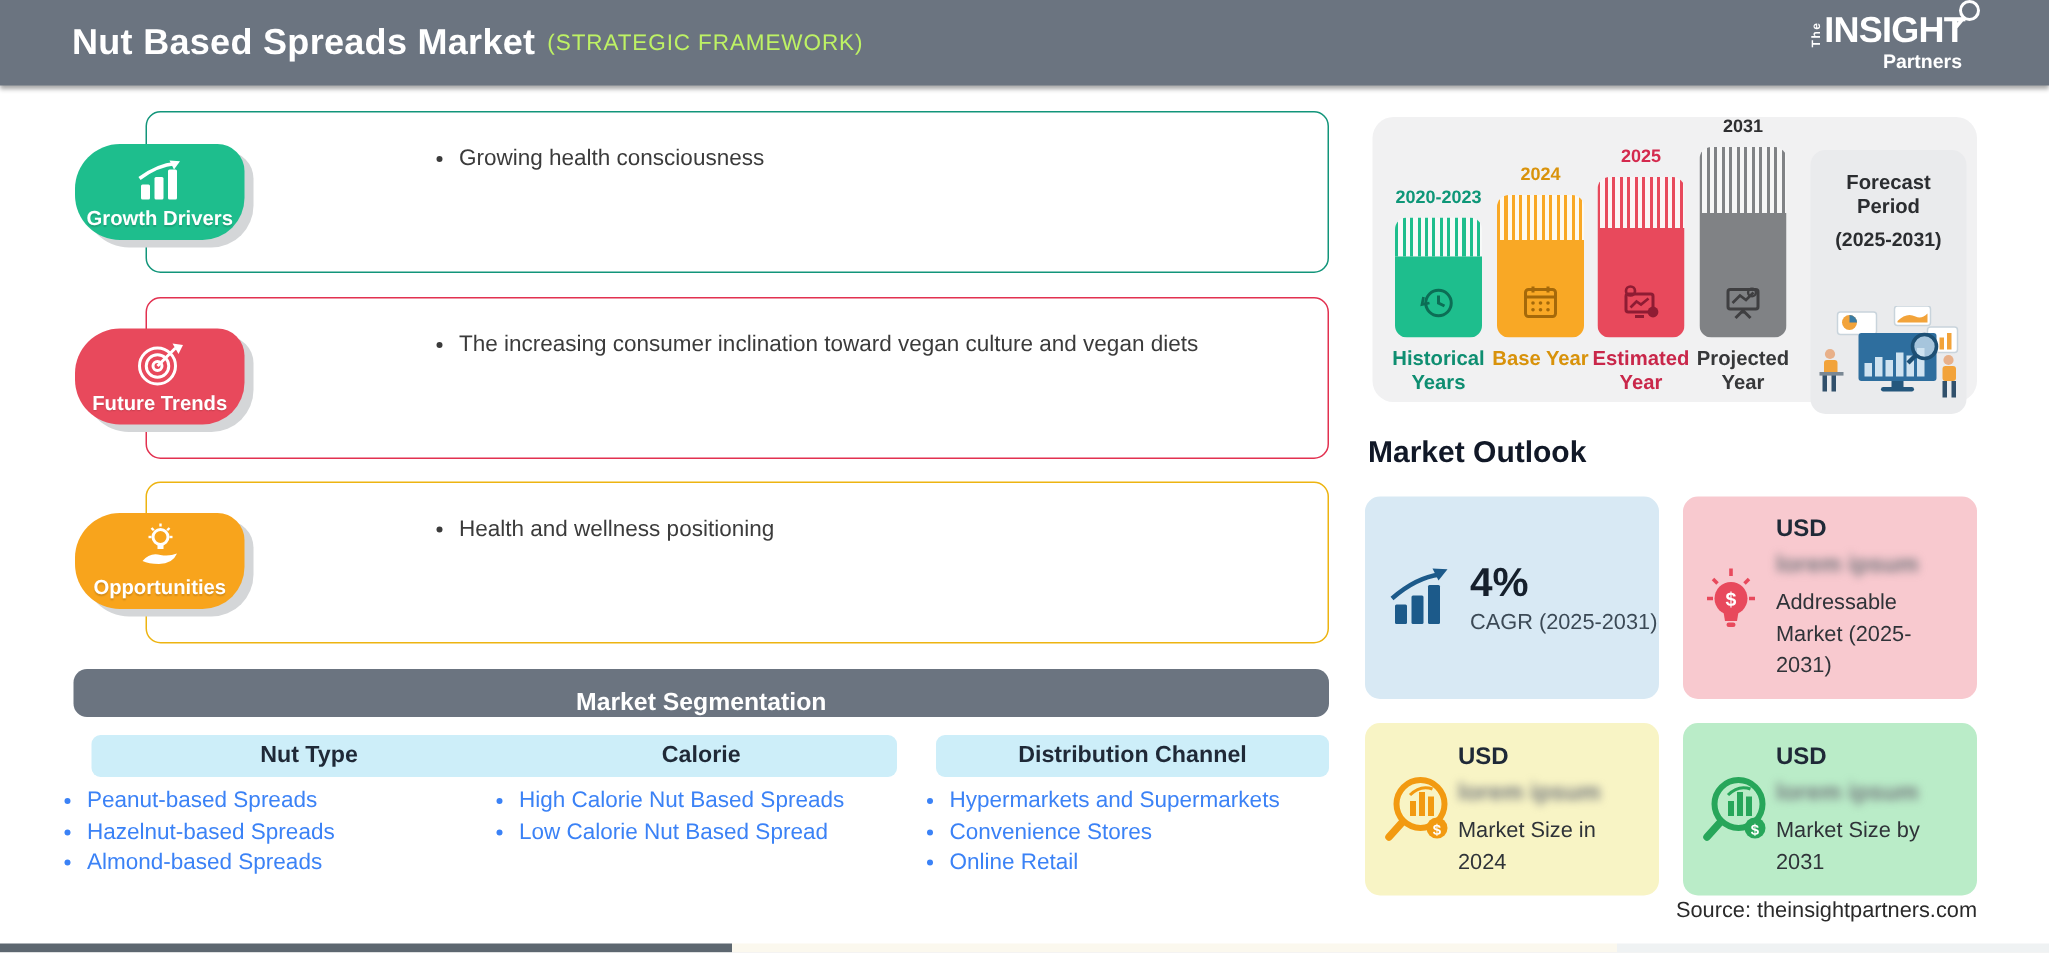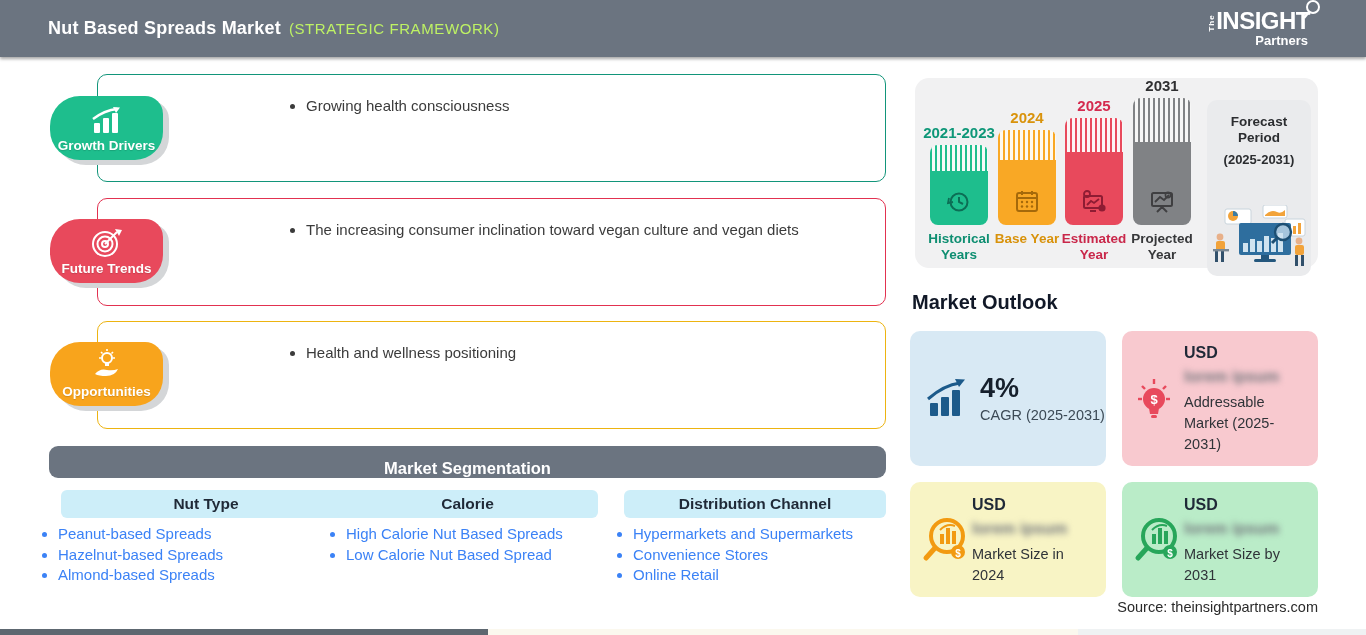--- a/index.html
+++ b/index.html
@@ -1,21 +1,21 @@
 <!DOCTYPE html>
 <html><head>
 <meta charset="utf-8">
 <style>
   html,body{margin:0;padding:0;background:#e9e9e9;}
   .canvas{position:relative;width:1366px;height:635px;background:#ffffff;overflow:hidden;
           font-family:"Liberation Sans","DejaVu Sans",sans-serif;color:#333;}
   
   .header{position:absolute;left:0;top:0;width:1366px;height:57px;background:#6b7480;
           box-shadow:0 2px 3px rgba(0,0,0,.35);display:flex;align-items:center;}
-  .hdr-title{margin-left:48px;font-size:18px;font-weight:bold;color:#fff;letter-spacing:.2px;}
+  .hdr-title{margin-left:48px;font-size:24px;font-weight:bold;color:#fff;letter-spacing:.2px;}
   .hdr-sub{margin-left:8px;font-size:15px;color:#bef264;letter-spacing:.6px;}
   .logo{position:absolute;right:56px;top:9px;color:#fff;text-align:right;line-height:1;}
   .logo-top{position:relative;display:flex;align-items:flex-end;}
   .logo-the{font-size:8px;font-weight:bold;transform:rotate(-90deg) translate(2px,0);transform-origin:center;
             letter-spacing:1px;margin-right:-4px;margin-bottom:4px;}
   .logo-insight{font-size:24px;font-weight:bold;letter-spacing:-.5px;}
   .logo-glass{position:absolute;right:-12px;top:-10px;}
   .logo-partners{font-size:13px;font-weight:bold;margin-top:1px;margin-right:2px;}
   
   .fbox{position:absolute;left:97px;width:789px;height:108px;background:#fff;border-radius:10px;box-sizing:border-box;}
@@ -61,21 +61,21 @@
   .bar3{left:150px;top:40px;height:107px;}
   .bar4{left:218px;top:20px;height:127px;}
   .bar1 .stripes{height:26px;background:repeating-linear-gradient(90deg,#1ebe8d 0 2px,#f7f9f8 2px 5px);}
   .bar1 .solid{background:#1ebe8d;}
   .bar2 .stripes{height:30px;background:repeating-linear-gradient(90deg,#f9a825 0 2px,#fdf9f1 2px 5px);}
   .bar2 .solid{background:#f9a825;}
   .bar3 .stripes{height:34px;background:repeating-linear-gradient(90deg,#e8495c 0 2px,#fbf4f5 2px 5px);}
   .bar3 .solid{background:#e8495c;}
   .bar4 .stripes{height:44px;background:repeating-linear-gradient(90deg,#808285 0 2px,#f6f6f6 2px 5px);}
   .bar4 .solid{background:#808285;}
-  .yr{position:absolute;width:100px;text-align:center;font-size:15px;font-weight:bold;}
+  .yr{position:absolute;width:100px;text-align:center;font-size:12px;font-weight:bold;}
   .yr1{left:-6px;top:46px;color:#0e9778;}
   .yr2{left:62px;top:31px;color:#d9930c;}
   .yr3{left:129px;top:19px;color:#d42a4e;}
   .yr4{left:197px;top:-1px;color:#2f2f31;}
   .blabel{position:absolute;top:153px;width:84px;text-align:center;font-size:13.5px;font-weight:bold;line-height:16px;}
   .bl1{left:2px;color:#0e8e71;}
   .bl2{left:70px;color:#d8920b;}
   .bl3{left:137px;color:#c9274a;}
   .bl4{left:205px;color:#37383a;}
   
@@ -233,21 +233,21 @@
             <rect x="10" y="46" width="3" height="11" fill="#31506b"></rect>
           <rect x="2" y="44" width="16" height="2.4" fill="#7a8894"></rect>
           <circle cx="88" cy="36" r="3.4" fill="#e8b089"></circle>
             <rect x="84" y="40" width="9" height="10" rx="2" fill="#f2a33a"></rect>
             <rect x="84" y="50" width="3" height="11" fill="#31506b"></rect>
             <rect x="90" y="50" width="3" height="11" fill="#31506b"></rect>
         </svg>
       </div>
     </div>
 
-    <div class="yr yr1">2021-2023</div>
+    <div class="yr yr1">2020-2023</div>
     <div class="yr yr2">2024</div>
     <div class="yr yr3">2025</div>
     <div class="yr yr4">2031</div>
 
     <div class="bar bar1">
       <div class="stripes"></div>
       <div class="solid">
         <svg width="26" height="26" viewBox="0 0 26 26">
           <circle cx="13" cy="13" r="8.5" fill="none" stroke="#0c6e55" stroke-width="2"></circle>
           <path d="M13 8 L13 13 L17 15" fill="none" stroke="#0c6e55" stroke-width="2"></path>

